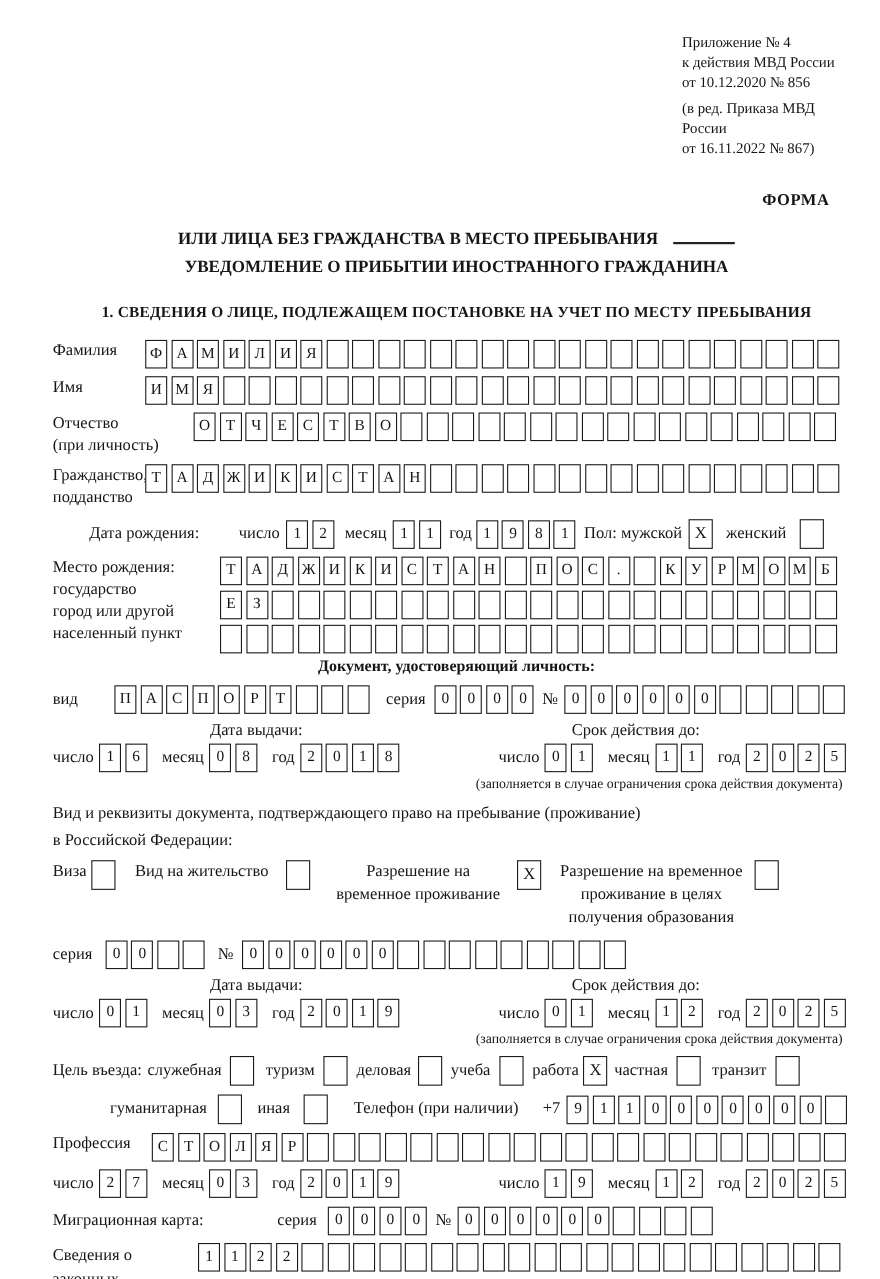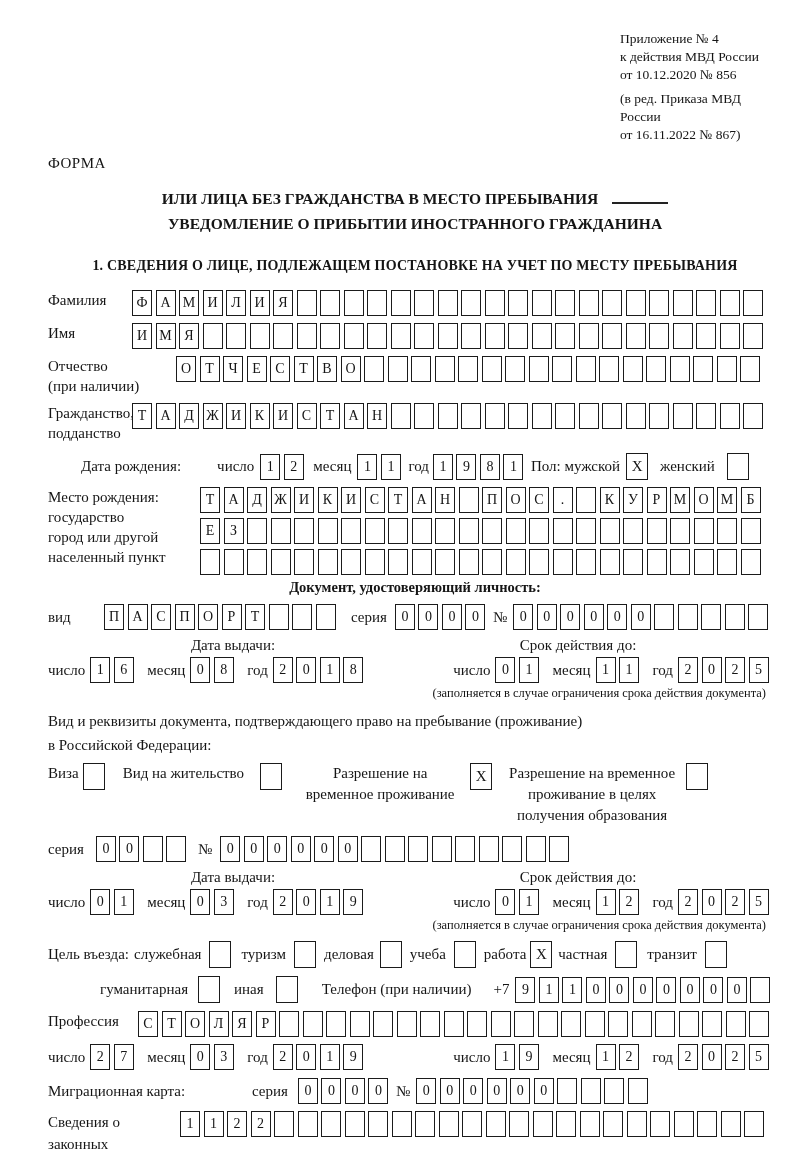--- a/index.html
+++ b/index.html
@@ -8,21 +8,21 @@
     width:800px; height:1163px; overflow:hidden;
     background:#ffffff; color:#151515;
     font-family:"Liberation Serif","DejaVu Serif",serif;
     font-size:15px;
   }
   .page { padding:30px 18px 10px 48px; }
 
   
   .appendix { margin-left:572px; font-size:13.5px; line-height:18px; }
   .appendix .grp2 { margin-top:6px; }
-  .forma { margin:11px 28px 0 0; font-weight:normal; font-size:15px; letter-spacing:.5px; }
+  .forma { text-align:right; margin:30px 28px 0 0; font-weight:bold; font-size:15px; letter-spacing:.5px; }
 
   
   .title { text-align:center; margin-top:14px; font-weight:bold; font-size:15.5px; line-height:25px; }
   .blank-line { display:inline-block; width:56px; border-bottom:2px solid #222; margin-left:14px; }
   .sec1 { text-align:center; margin-top:22px; margin-bottom:16px; font-weight:bold; font-size:14px; letter-spacing:.2px; }
 
   
   .row { display:flex; align-items:flex-start; margin-bottom:7px; }
   .lbl { line-height:21px; flex:none; }
   .lbl2 div { line-height:20px; }
@@ -102,21 +102,21 @@
   </div>
 
   <div class="row">
     <div class="lbl w84">Имя</div>
     <div class="cells"><span class="cell">И</span><span class="cell">М</span><span class="cell">Я</span><span class="cell"></span><span class="cell"></span><span class="cell"></span><span class="cell"></span><span class="cell"></span><span class="cell"></span><span class="cell"></span><span class="cell"></span><span class="cell"></span><span class="cell"></span><span class="cell"></span><span class="cell"></span><span class="cell"></span><span class="cell"></span><span class="cell"></span><span class="cell"></span><span class="cell"></span><span class="cell"></span><span class="cell"></span><span class="cell"></span><span class="cell"></span><span class="cell"></span><span class="cell"></span><span class="cell"></span></div>
   </div>
 
   <div class="row">
     <div class="lbl lbl2 w128">
       <div>Отчество</div>
-      <div>(при наличии)</div>
+      <div>(при личность)</div>
     </div>
     <div class="cells"><span class="cell">О</span><span class="cell">Т</span><span class="cell">Ч</span><span class="cell">Е</span><span class="cell">С</span><span class="cell">Т</span><span class="cell">В</span><span class="cell">О</span><span class="cell"></span><span class="cell"></span><span class="cell"></span><span class="cell"></span><span class="cell"></span><span class="cell"></span><span class="cell"></span><span class="cell"></span><span class="cell"></span><span class="cell"></span><span class="cell"></span><span class="cell"></span><span class="cell"></span><span class="cell"></span><span class="cell"></span><span class="cell"></span><span class="cell"></span></div>
   </div>
 
   <div class="row">
     <div class="lbl lbl2 w84">
       <div>Гражданство,</div>
       <div>подданство</div>
     </div>
     <div class="cells"><span class="cell">Т</span><span class="cell">А</span><span class="cell">Д</span><span class="cell">Ж</span><span class="cell">И</span><span class="cell">К</span><span class="cell">И</span><span class="cell">С</span><span class="cell">Т</span><span class="cell">А</span><span class="cell">Н</span><span class="cell"></span><span class="cell"></span><span class="cell"></span><span class="cell"></span><span class="cell"></span><span class="cell"></span><span class="cell"></span><span class="cell"></span><span class="cell"></span><span class="cell"></span><span class="cell"></span><span class="cell"></span><span class="cell"></span><span class="cell"></span><span class="cell"></span><span class="cell"></span></div>

